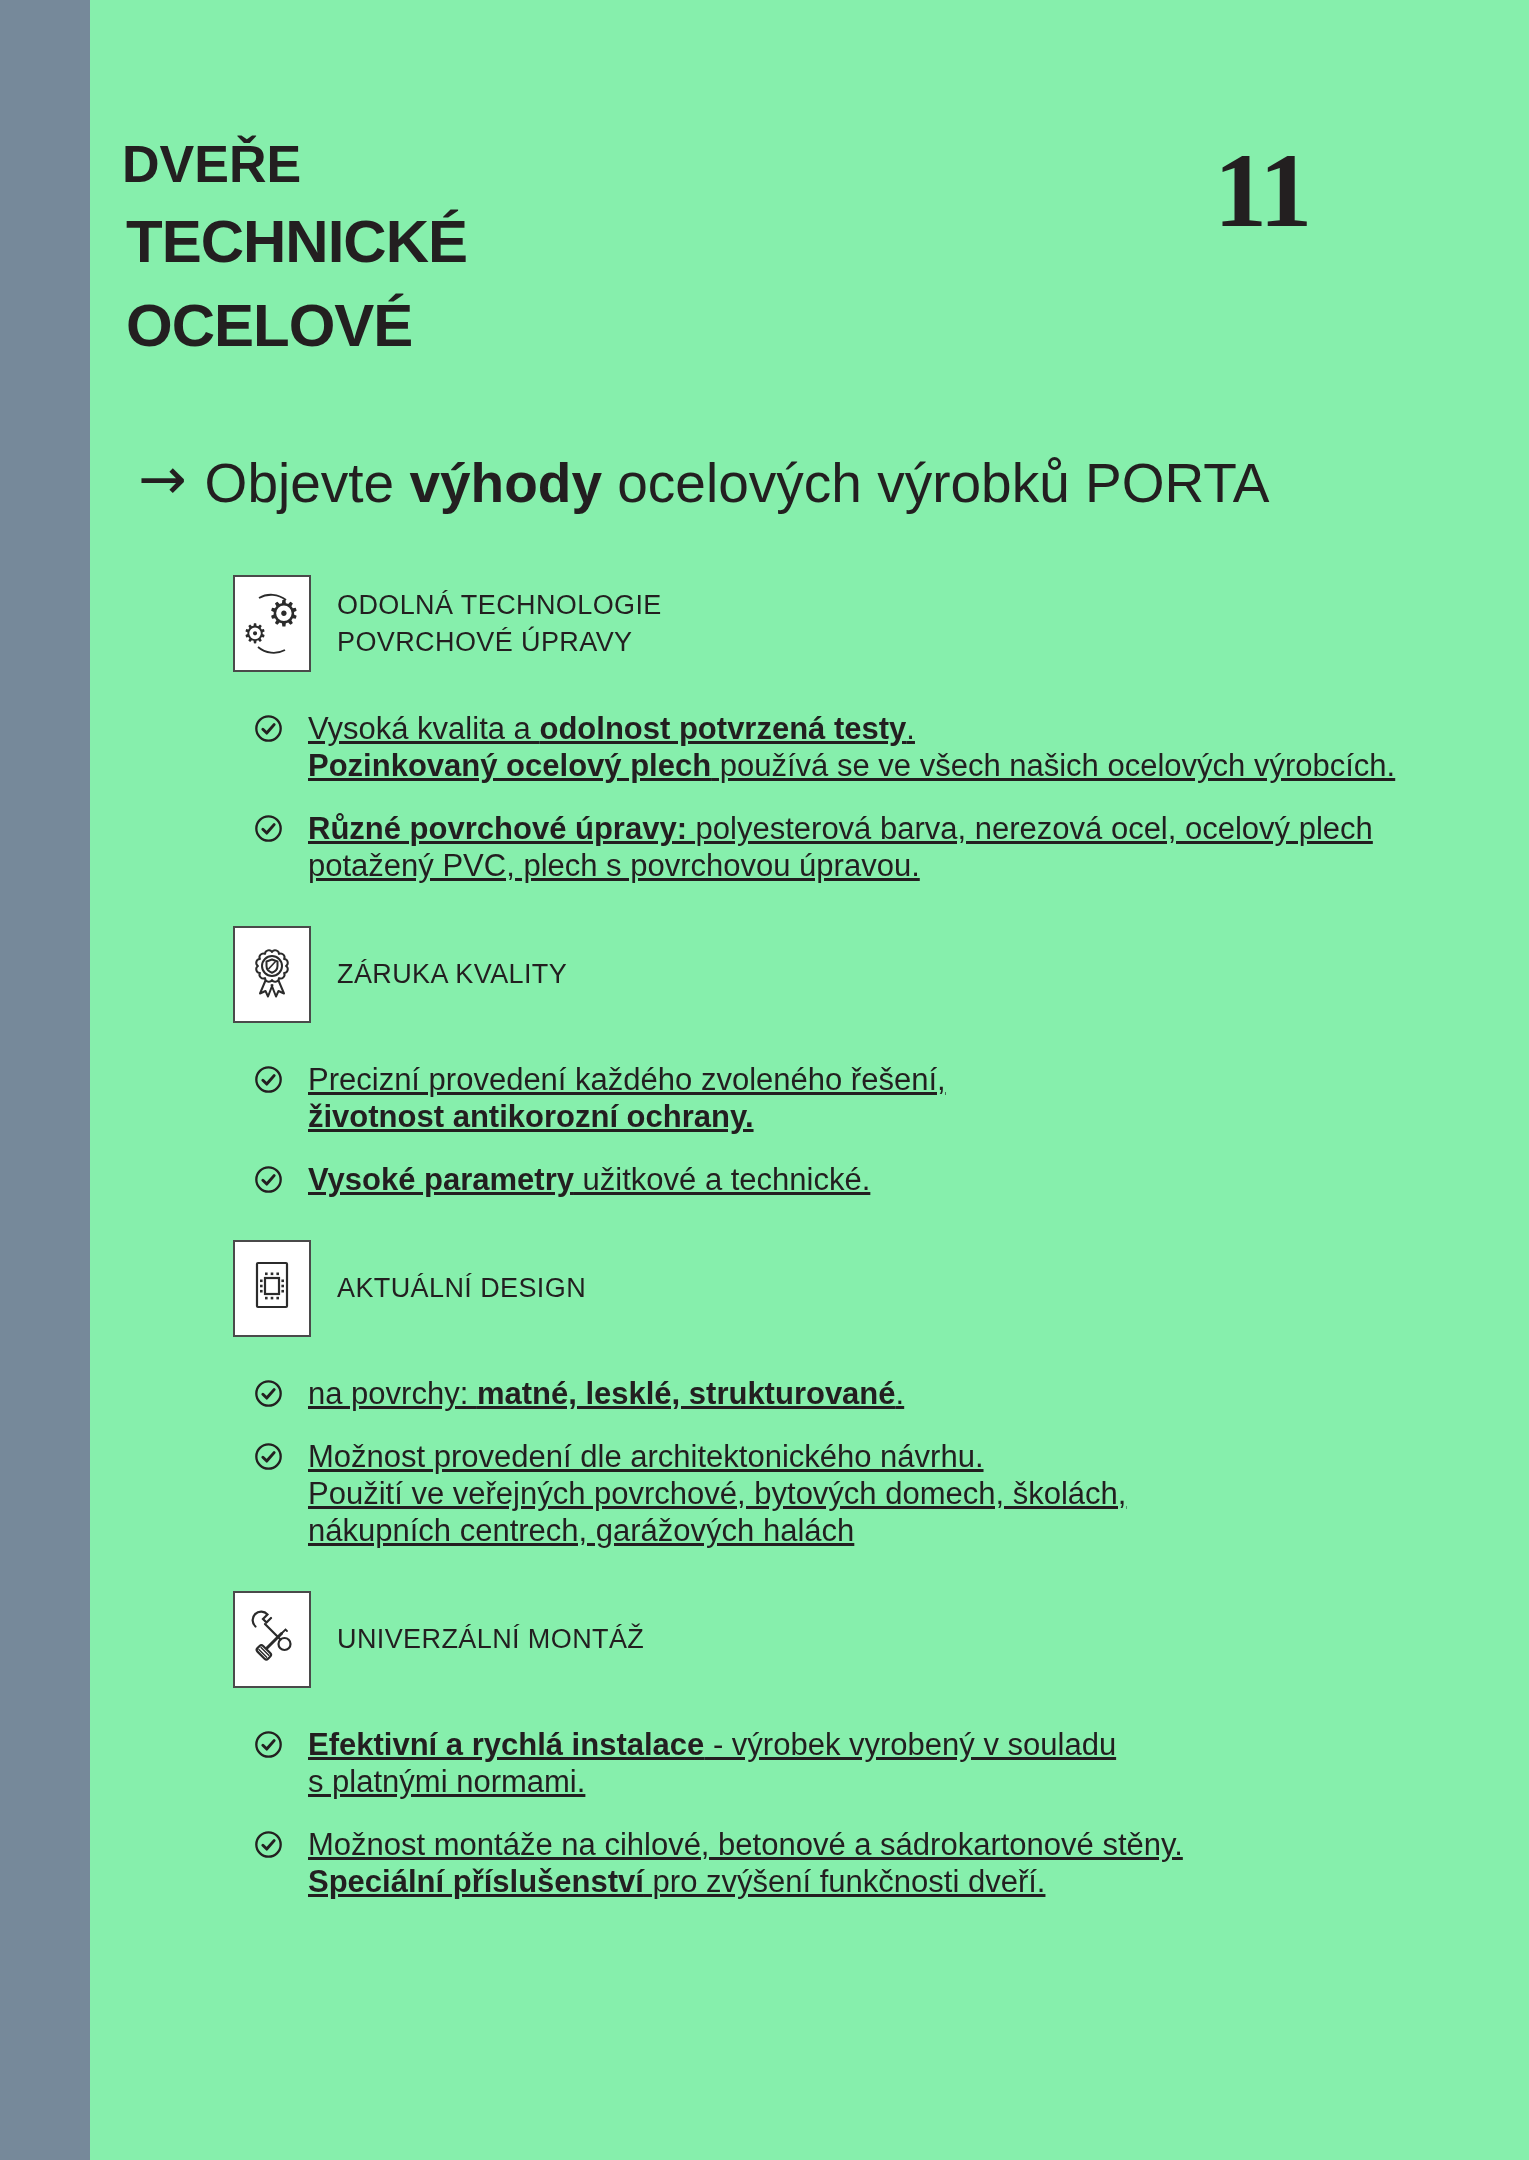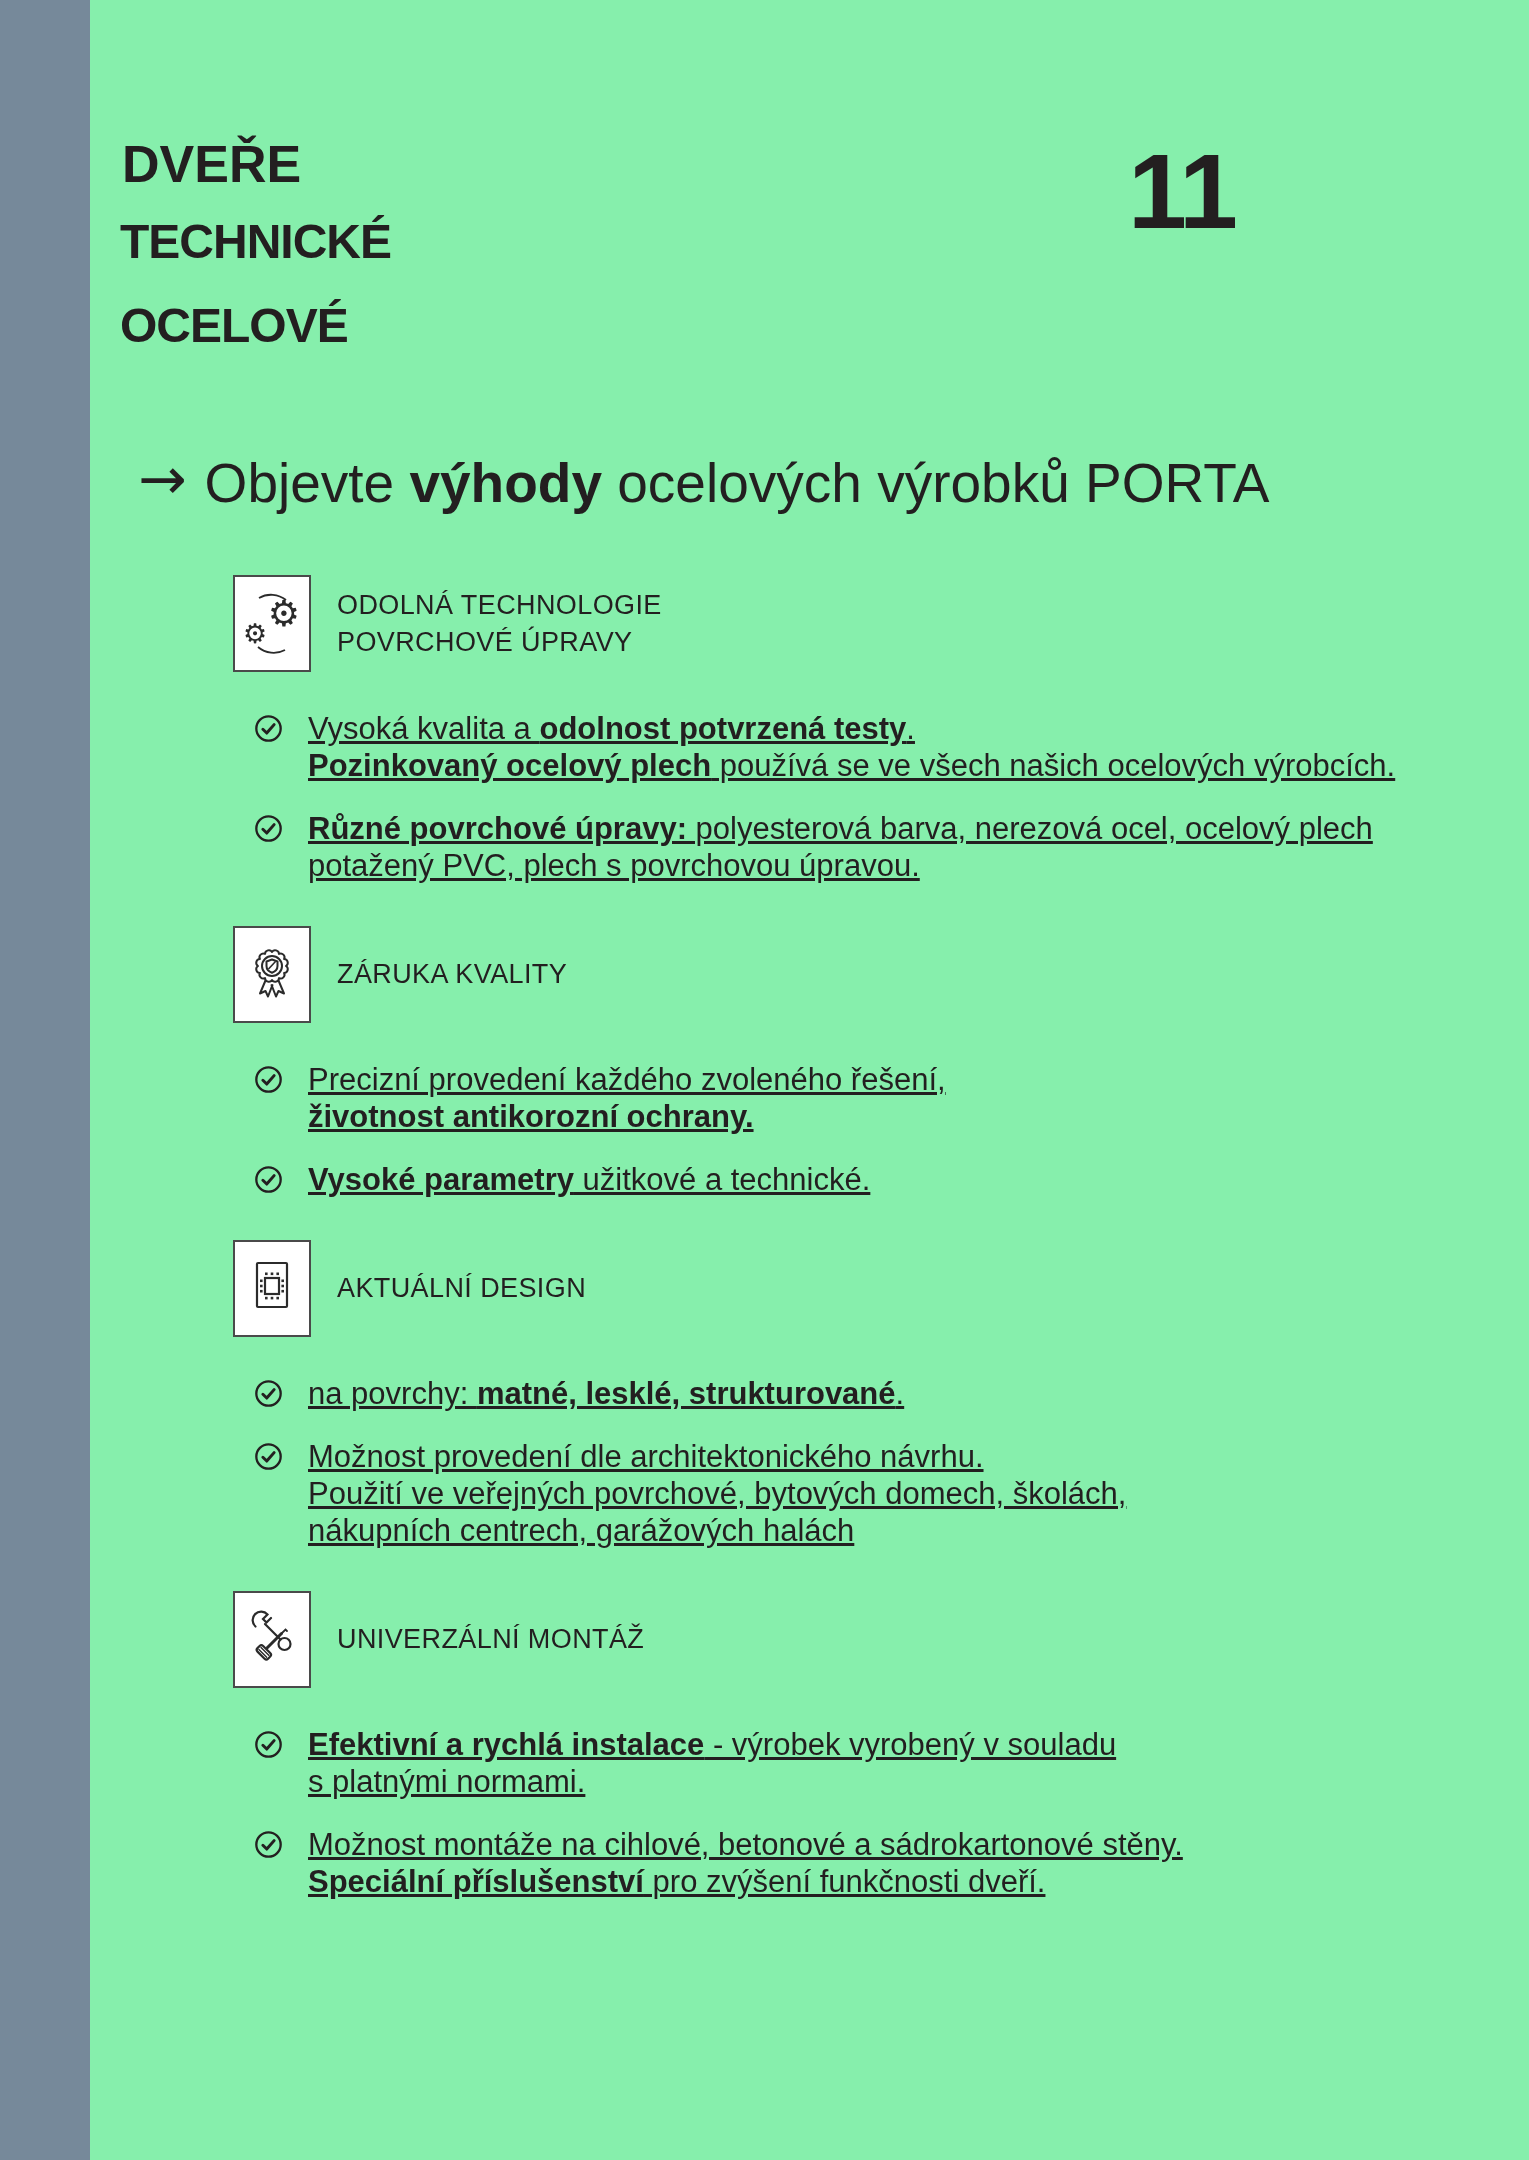--- a/index.html
+++ b/index.html
@@ -5,22 +5,22 @@
   html,body{margin:0;padding:0;background:#e8e8e8;}
   .page{
     position:relative;width:1529px;height:2160px;background:#86efac;
     font-family:"Liberation Sans","DejaVu Sans",sans-serif;color:#231F20;
     overflow:hidden;margin:0 auto;
   }
   .sidebar{position:absolute;left:0;top:0;width:90px;height:2160px;background:#76899A;}
 
   
   .kicker{position:absolute;left:122px;top:138px;font-size:52px;font-weight:800;line-height:1;letter-spacing:0;}
-  .big-title{position:absolute;left:120px;top:200px;font-size:48px;font-weight:800;line-height:84px;letter-spacing:-1px;}
-  .page-number{position:absolute;left:1128px;top:138px;font-size:106px;font-weight:800;line-height:1;letter-spacing:-2px;}
+  .big-title{position:absolute;left:126px;top:200px;font-size:60px;font-weight:800;line-height:84px;letter-spacing:-1px;}
+  .page-number{position:absolute;left:1214px;top:138px;font-size:106px;font-weight:800;line-height:1;letter-spacing:-2px;font-family:Liberation Serif, serif;}
 
   
   .intro{position:absolute;left:138px;top:448px;display:flex;align-items:center;font-size:55px;line-height:1.2;}
   .intro .arrow{font-family:"DejaVu Sans",sans-serif;font-size:58px;font-weight:400;margin-right:18px;transform:translateY(-3px);}
   .intro .b{font-weight:700;}
 
   
   .sections{position:absolute;left:0;top:575px;width:1529px;}
   .section{margin:0 0 42px 0;}
   .icon-row{display:flex;align-items:center;margin:0 0 38px 233px;}

